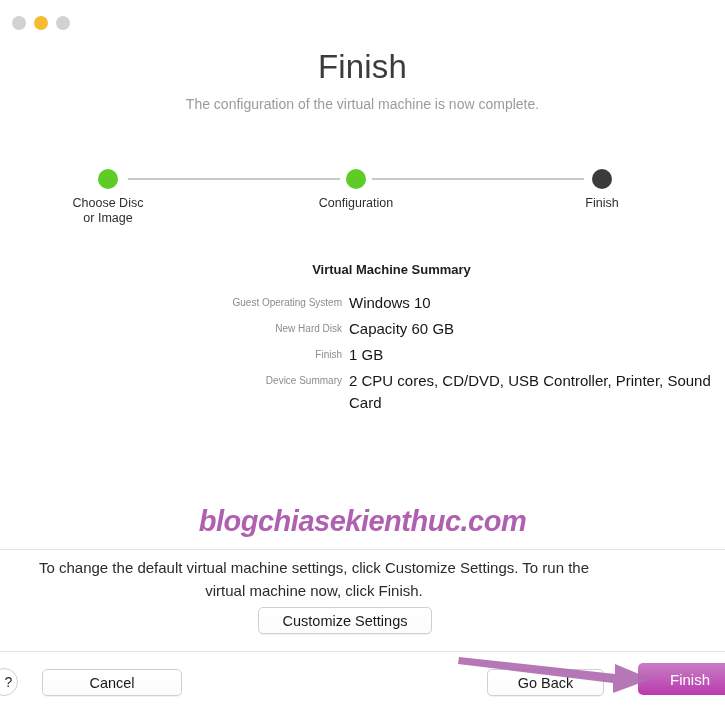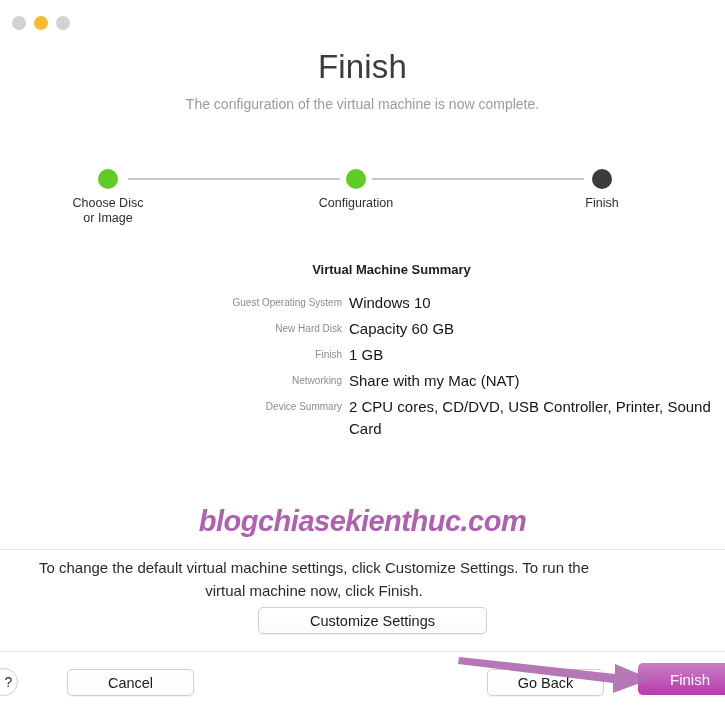--- a/index.html
+++ b/index.html
@@ -204,21 +204,21 @@
     border-radius: 5px;
     color: #1a1a1a;
     font-size: 14.5px;
     cursor: pointer;
     box-shadow: 0 1px 0 rgba(0,0,0,0.05);
   }
   .btn-customize {
     position: absolute;
     top: 607px;
     left: 258px;
-    width: 229px;
+    width: 174px;
     height: 27px;
   }
 
   
   .footer {
     position: absolute;
     top: 652px;
     left: 0;
     width: 725px;
     height: 62px;
@@ -237,23 +237,22 @@
     font-size: 14px;
     line-height: 26px;
     text-align: center;
     padding-left: 9px;
     cursor: pointer;
   }
   .btn-cancel {
     position: absolute;
     top: 17px;
     left: 42px;
-    width: 127px;
+    width: 140px;
     height: 27px;
-    margin-left: 25px;
   }
   .btn-goback {
     position: absolute;
     top: 17px;
     left: 487px;
     width: 117px;
     height: 27px;
   }
   .btn-finish {
     position: absolute;
@@ -331,24 +330,20 @@
       <div class="srow">
         <div class="label">New Hard Disk</div>
         <div class="value">Capacity 60 GB</div>
       </div>
 
       <div class="srow">
         <div class="label">Finish</div>
         <div class="value">1 GB</div>
       </div>
 
-      <div class="srow">
-        <div class="label">Networking</div>
-        <div class="value">Share with my Mac (NAT)</div>
-      </div>
 
       <div class="srow">
         <div class="label">Device Summary</div>
         <div class="value">2 CPU cores, CD/DVD, USB Controller, Printer, Sound Card</div>
       </div>
 
     </div>
   </div>
 
   <div class="watermark">blogchiasekienthuc.com</div>

